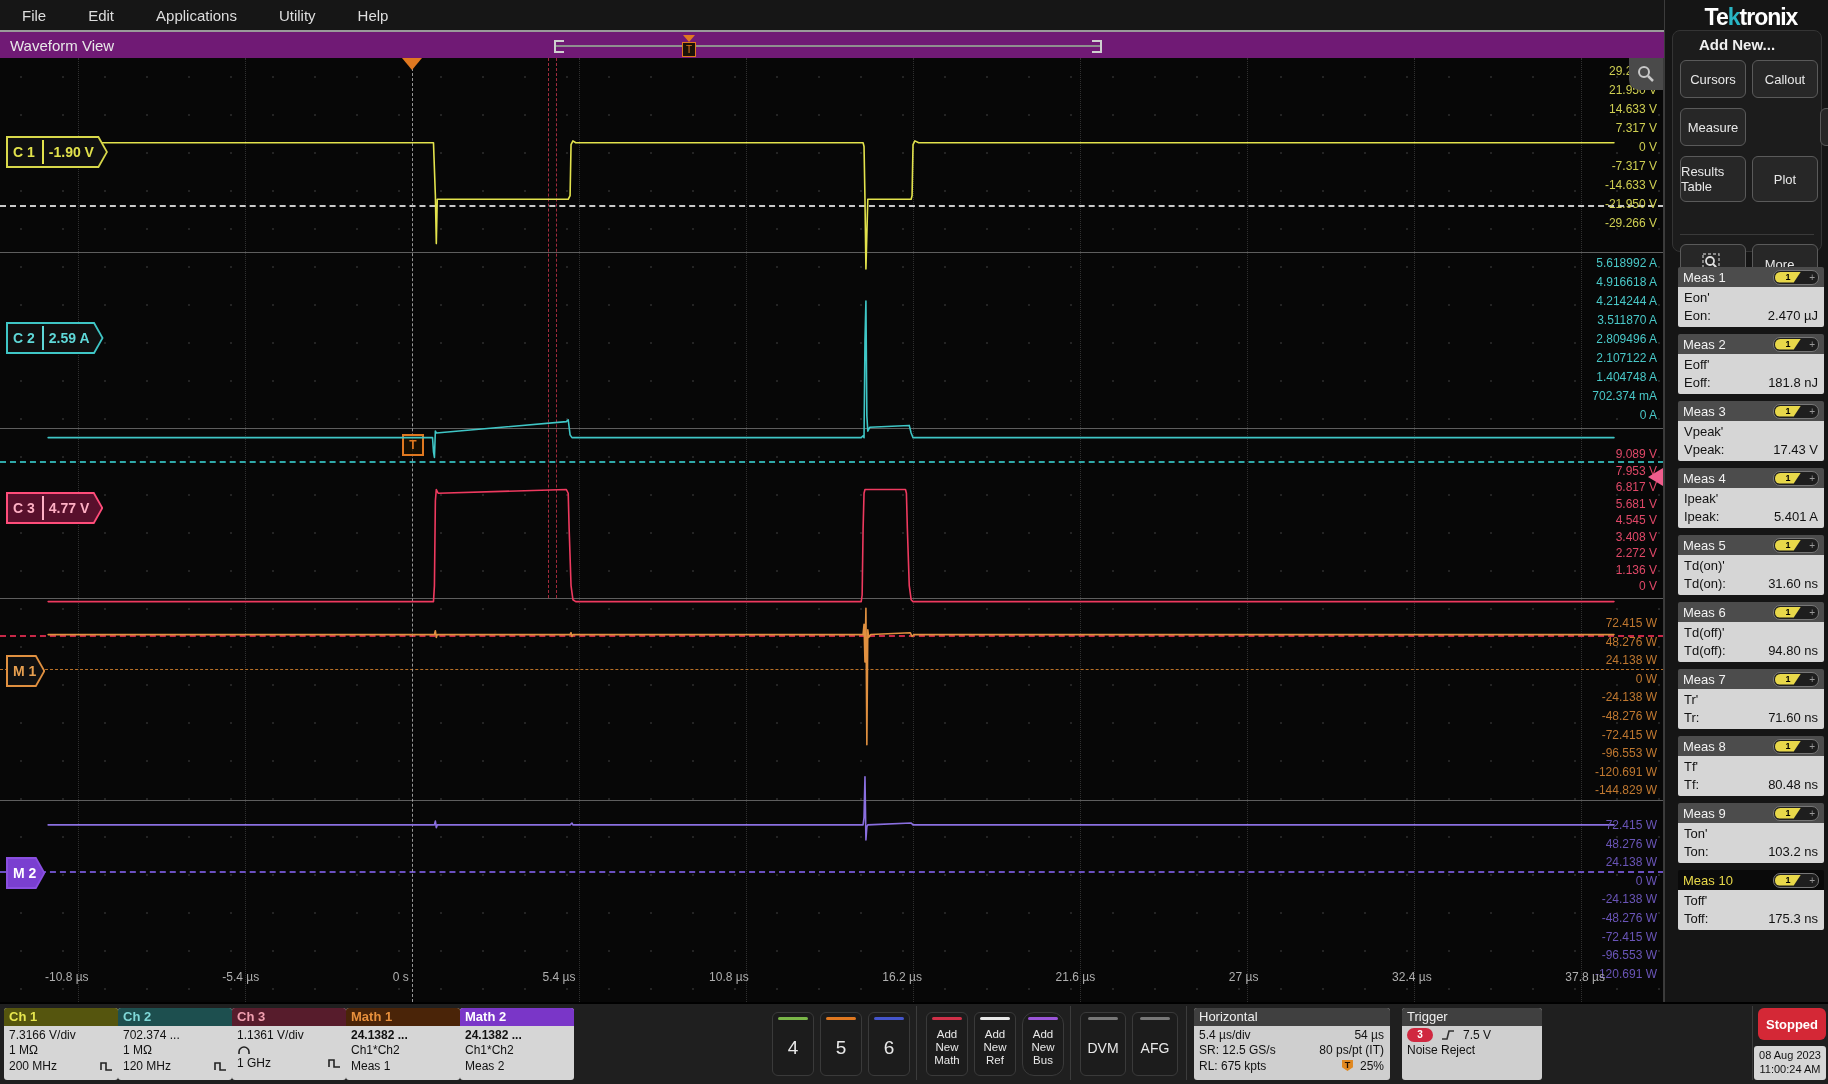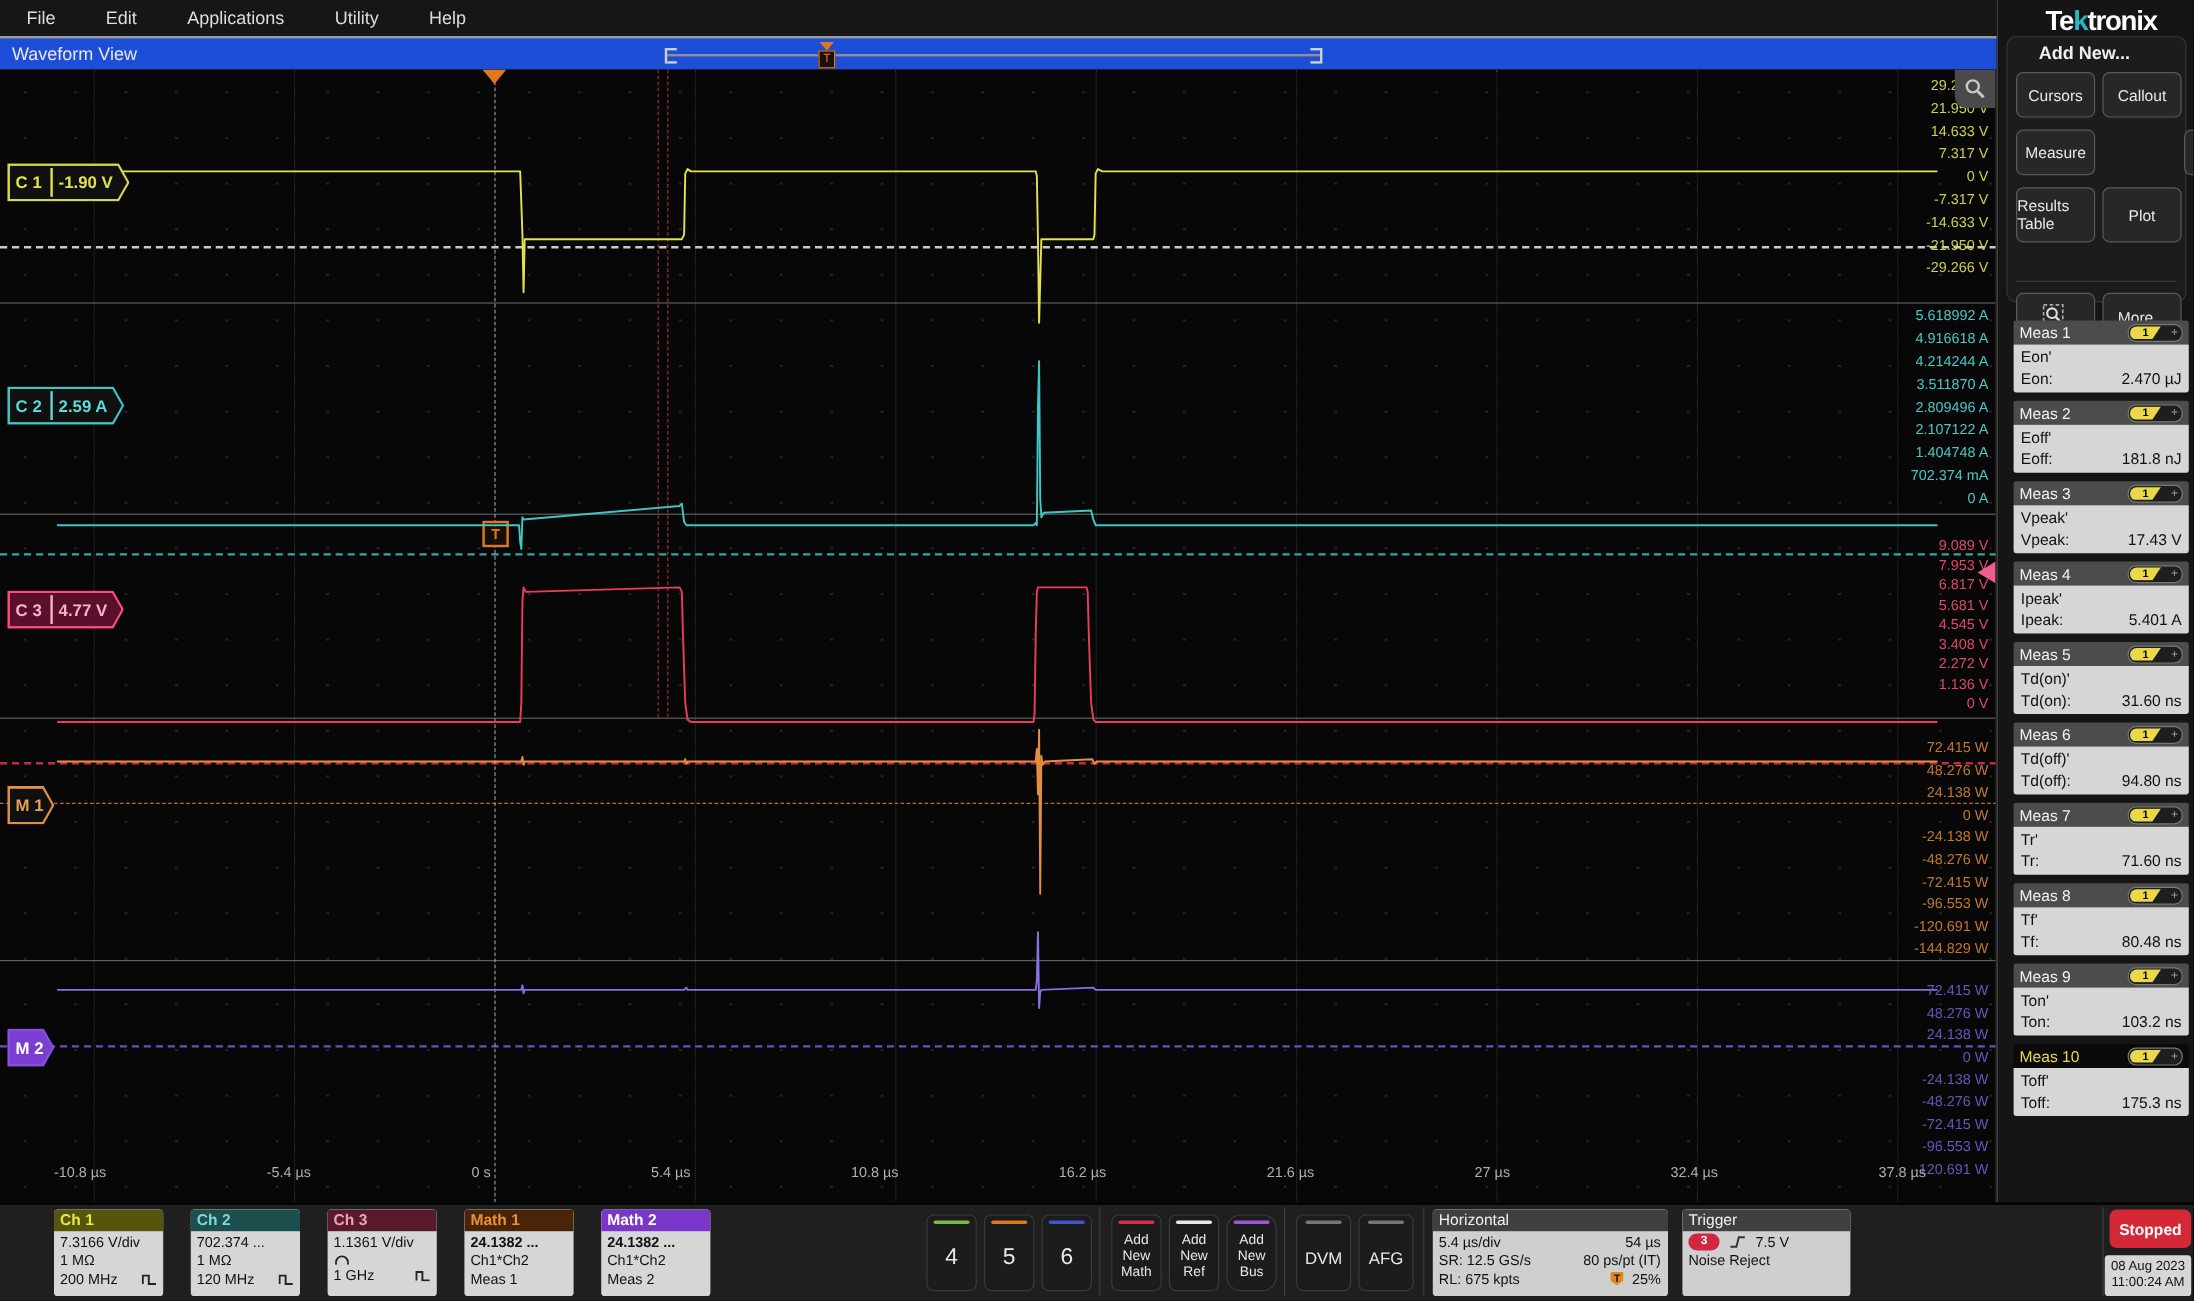--- a/index.html
+++ b/index.html
@@ -6,21 +6,21 @@
   body{font-family:"Liberation Sans",sans-serif;}
   #screen{position:relative;width:1828px;height:1084px;background:#111;overflow:hidden;}
   .abs{position:absolute;}
 
   
   #menubar{left:0;top:0;width:1828px;height:30px;background:#161616;color:#ddd;display:flex;align-items:center;font-size:15px;}
   #menubar span{margin-left:42px;}
   #menubar span:first-child{margin-left:22px;}
 
   
-  #wvstrip{left:0;top:30px;width:1664px;height:28px;background:#1d4ed8;border-top:2px solid #9a9a9a;box-sizing:border-box;color:#e8e8e8;font-size:15px;}
+  #wvstrip{left:0;top:30px;width:1664px;height:28px;background:#701a75;border-top:2px solid #9a9a9a;box-sizing:border-box;color:#e8e8e8;font-size:15px;}
   #wvtitle{left:10px;top:5px;}
   #ovbracket{left:554px;top:8px;width:544px;height:13px;border-left:2px solid #cfcfcf;border-right:2px solid #cfcfcf;}
   #ovbracket .midline{position:absolute;left:0;right:0;top:5px;height:2px;background:#8f8f8f;}
   #ovbracket .cap{position:absolute;width:8px;height:2px;background:#cfcfcf;}
   #ovT{left:681px;top:3px;width:16px;text-align:center;}
   #ovT .tri{margin:0 auto;width:0;height:0;border-left:6px solid transparent;border-right:6px solid transparent;border-top:7px solid #e07820;}
   #ovT .tbox{margin:0 auto;width:12px;height:13px;border:1px solid #e07820;color:#e07820;font-size:10px;line-height:13px;background:#1a1208;}
 
   
   #plot{left:0;top:58px;width:1664px;height:944px;background:#070707;overflow:hidden;
@@ -90,21 +90,21 @@
   .meas.sel .hdr{background:#0a0a0a;color:#e8d84a;}
   .meas .hdr .mid{flex:1;}
   .pill{position:relative;width:44px;height:13px;background:#1e1e1e;border:1px solid #777;border-radius:7px;}
   .pill .tab{position:absolute;left:1px;top:1px;width:26px;height:11px;background:#e8d84a;clip-path:polygon(0 0,100% 0,72% 100%,0 100%);color:#000;font-size:9px;line-height:11px;text-align:center;font-weight:bold;border-radius:6px 0 0 6px;}
   .pill .plus{position:absolute;right:3px;top:0;color:#999;font-size:10px;line-height:13px;}
   .meas .body{background:#d6d6d6;color:#111;font-size:13px;padding:3px 6px 4px 6px;border-radius:0 0 2px 2px;}
   .meas .body .row2{display:flex;justify-content:space-between;margin-top:3px;}
 
   
   #bottombar{left:0;top:1002px;width:1828px;height:82px;background:#1f1f1f;border-top:2px solid #000;box-sizing:border-box;}
-  .chbadge{top:1008px;width:91px;height:72px;background:#d6d6d6;border-radius:3px;overflow:hidden;font-size:12px;color:#111;margin-left:41px;}
+  .chbadge{top:1008px;width:114px;height:72px;background:#d6d6d6;border-radius:3px;overflow:hidden;font-size:12px;color:#111;}
   .chbadge .chhdr{height:17px;font-size:13px;font-weight:bold;padding:1px 5px 0 5px;}
   .chbadge .r{padding:1.5px 5px 0 5px;display:flex;justify-content:space-between;align-items:center;}
   #ch1 .chhdr{background:#55550e;color:#e6e64e;}
   #ch2 .chhdr{background:#1d4f4f;color:#7fd8d8;}
   #ch3 .chhdr{background:#571c2c;color:#f2a0b0;}
   #math1 .chhdr{background:#4a2408;color:#e8903c;}
   #math2 .chhdr{background:#7a36c8;color:#fff;}
   .bold{font-weight:bold;}
   .vsep{top:1006px;width:1px;height:74px;background:#3c3c3c;}
   .numbtn{top:1012px;width:42px;height:64px;background:#1c1c1c;border:1px solid #3a3a3a;border-radius:6px;color:#e8e8e8;display:flex;flex-direction:column;align-items:center;box-sizing:border-box;}

